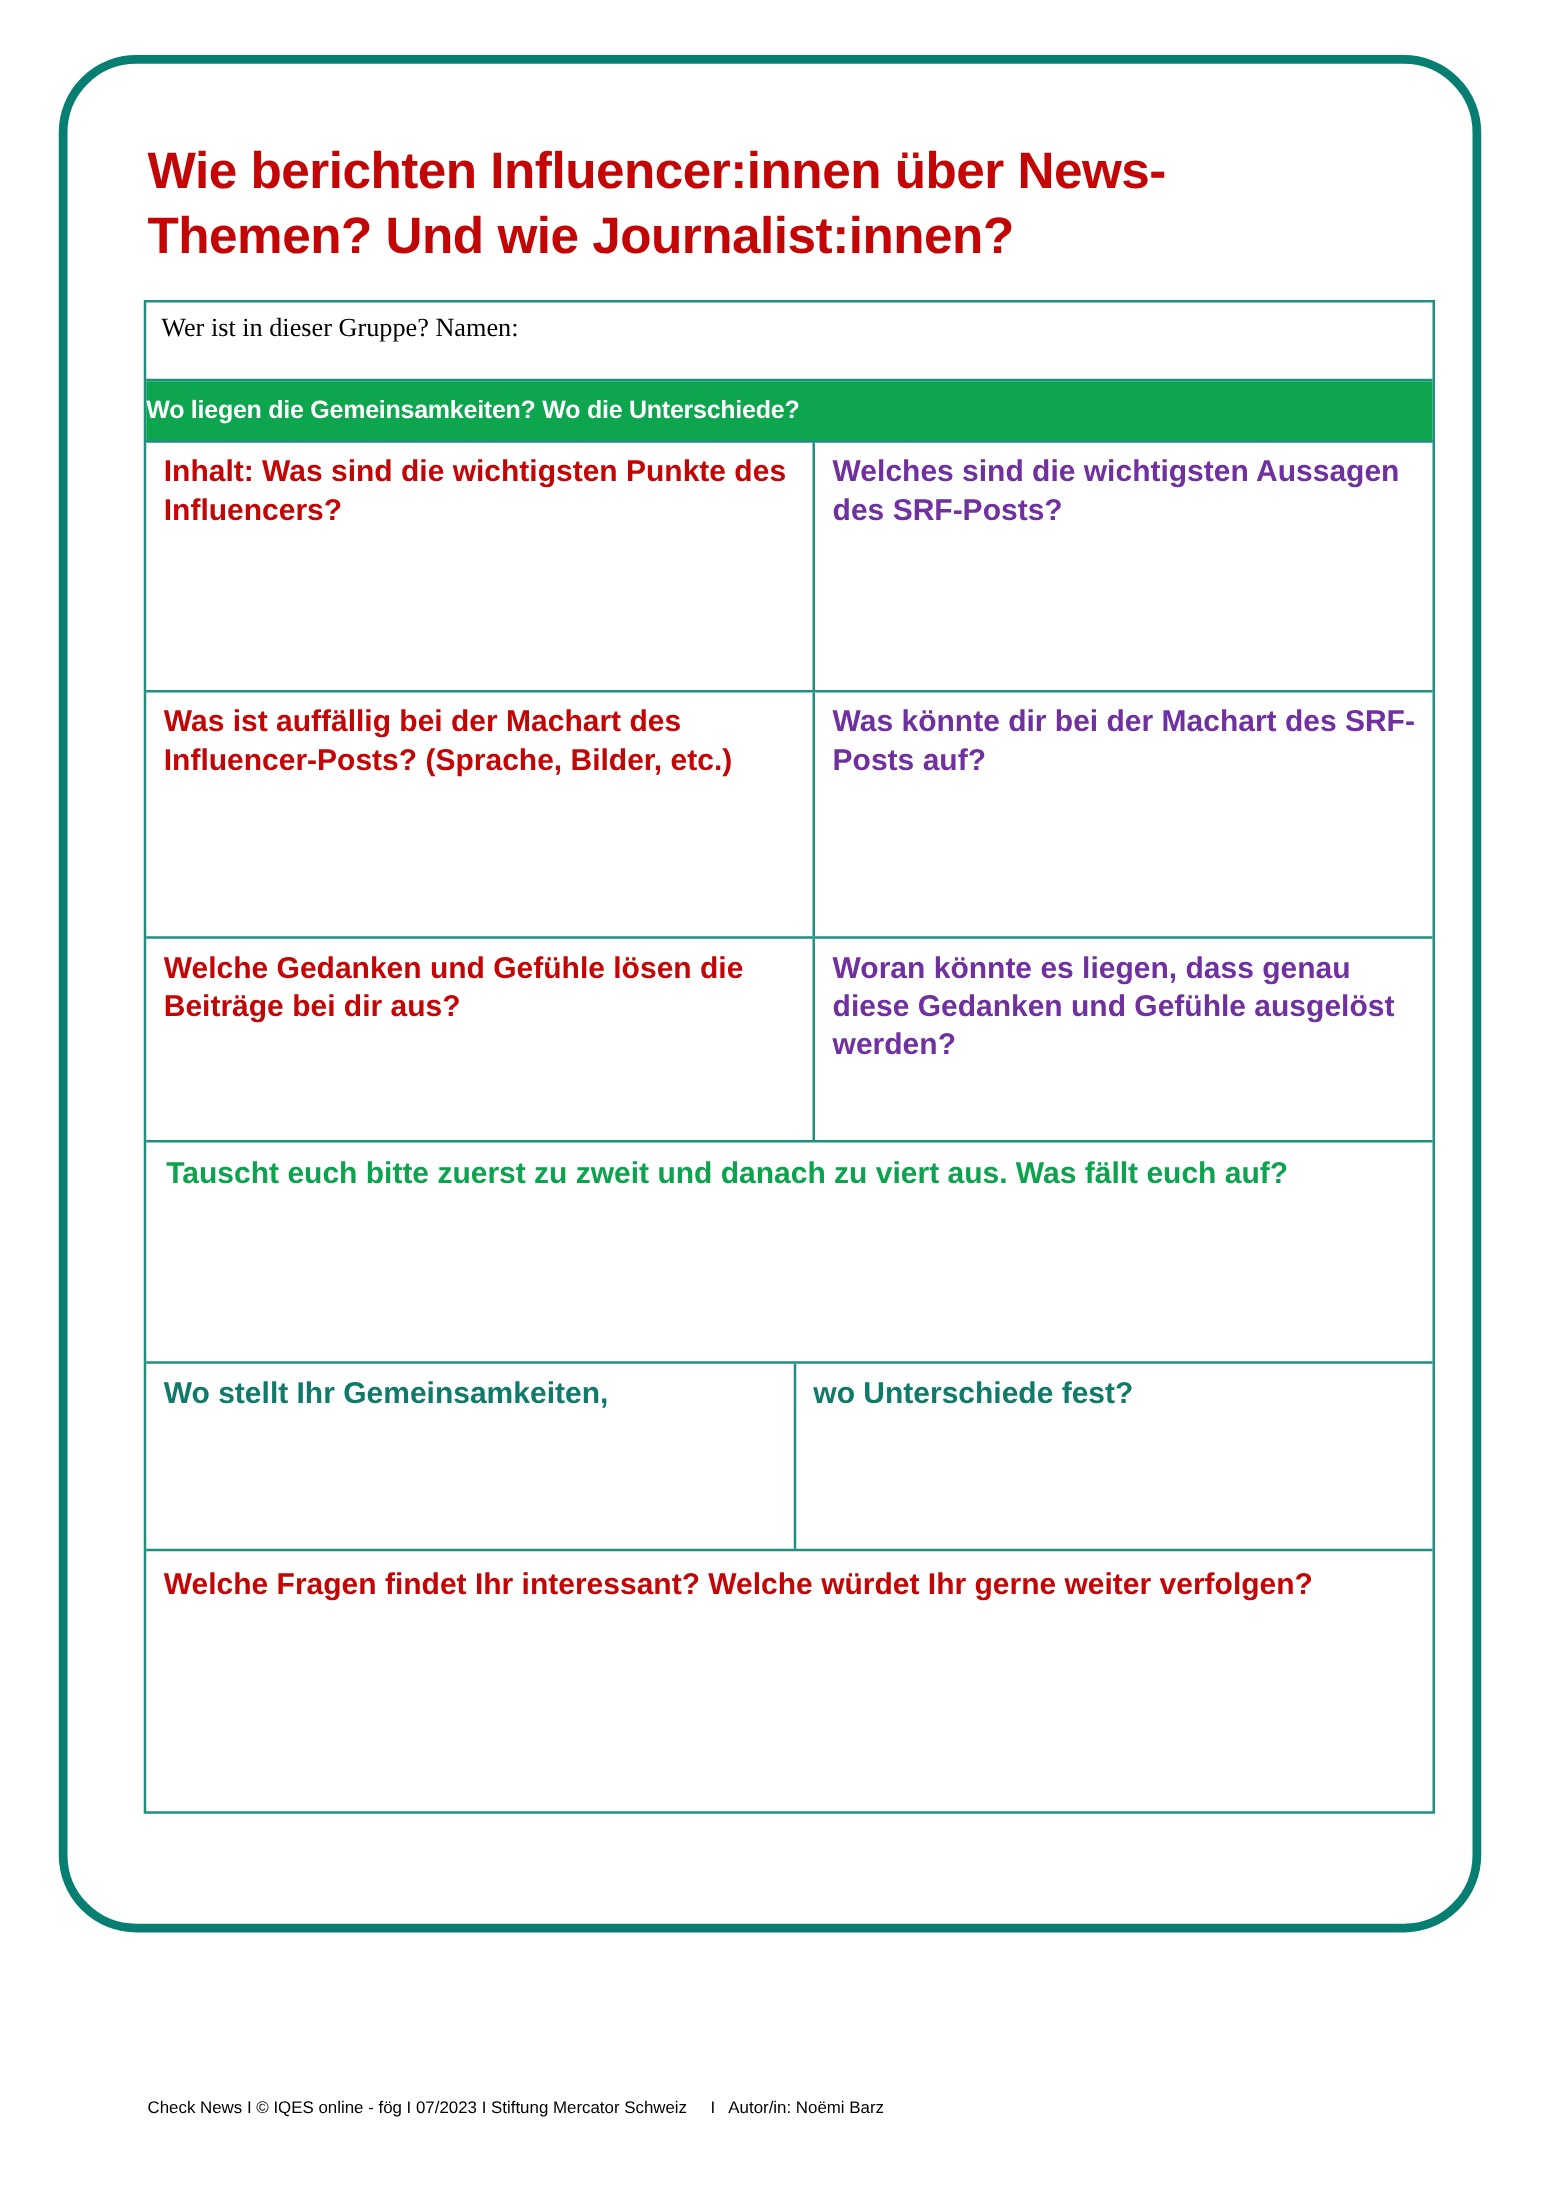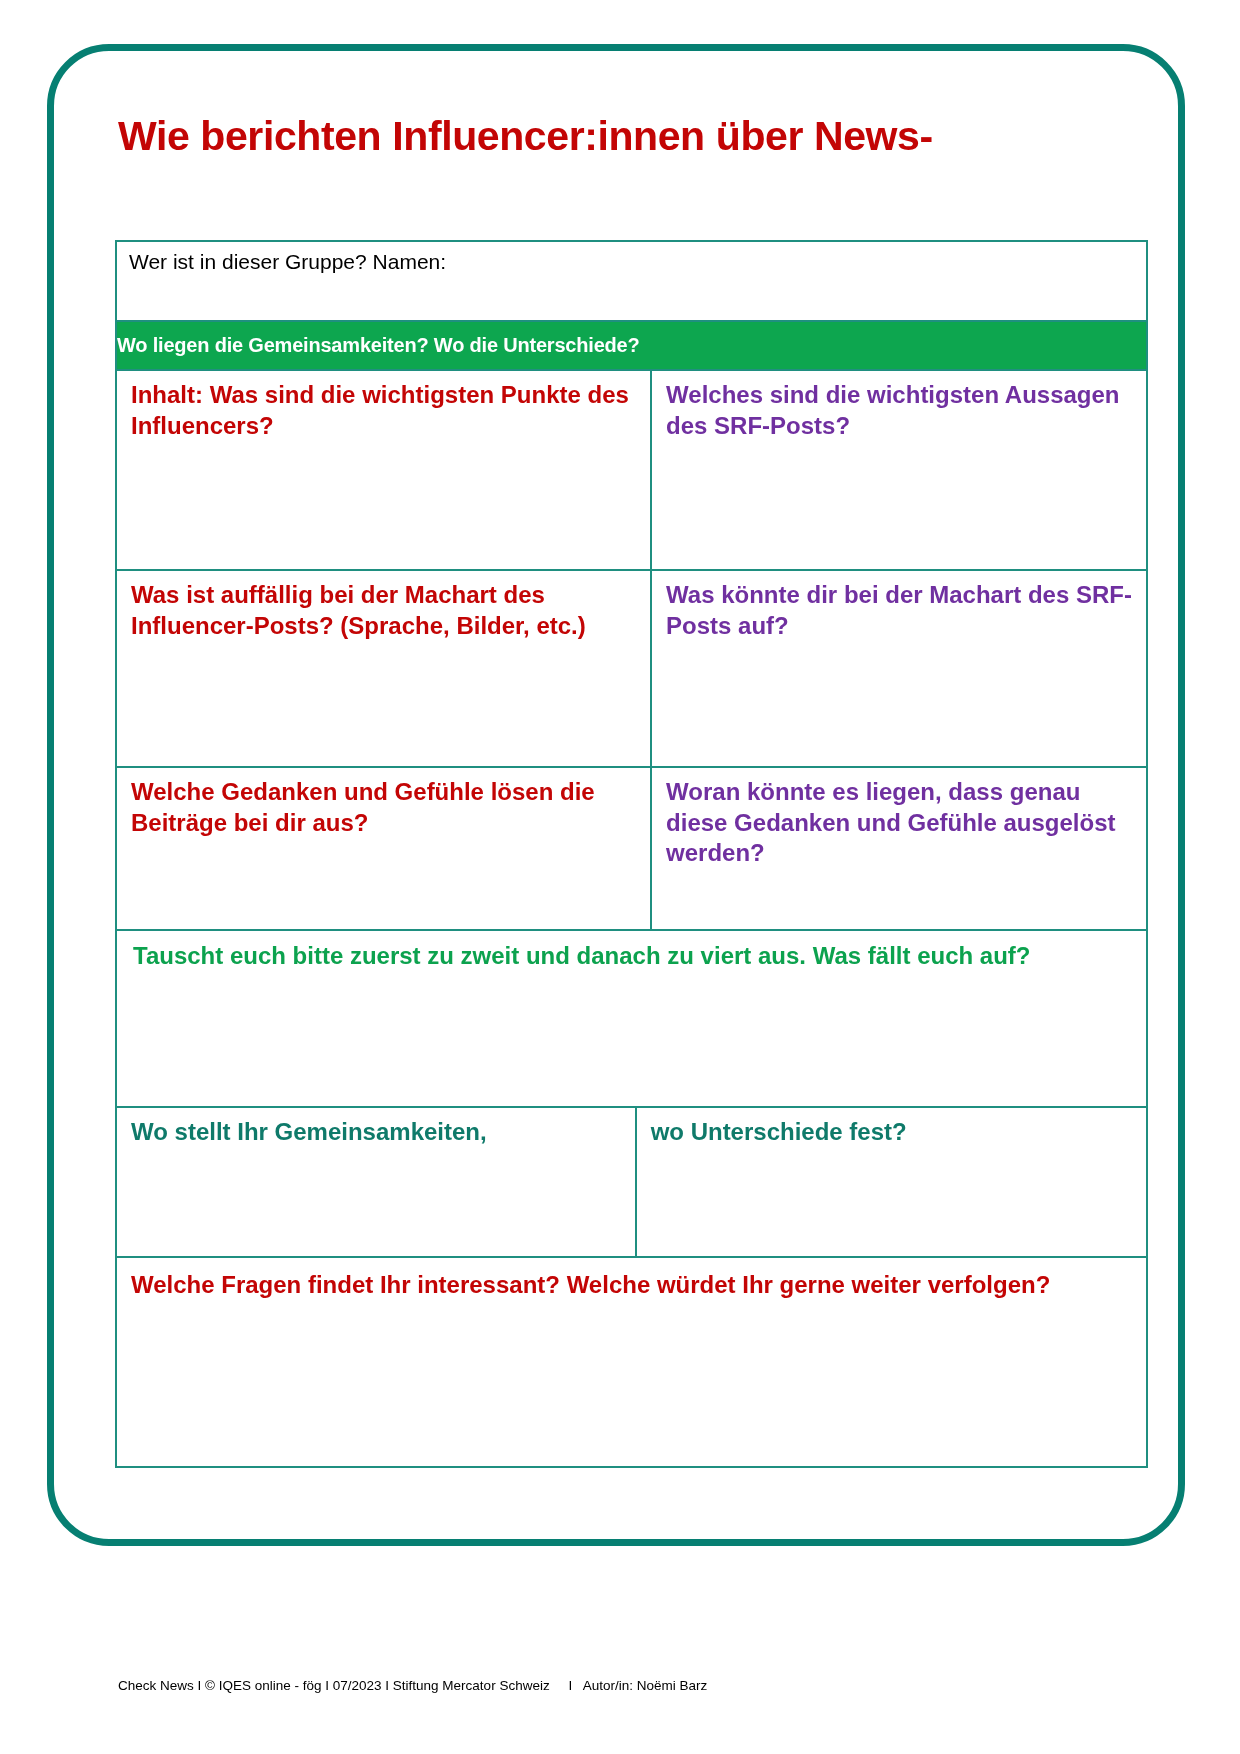--- a/index.html
+++ b/index.html
@@ -18,21 +18,21 @@
     color:var(--red,#C30505);font-weight:bold;font-size:41px;line-height:1.26;
     letter-spacing:-0.4px;
   }
   .ws-table{
     position:absolute;left:115px;top:240px;width:1033px;
     box-sizing:border-box;border:2px solid var(--table-border,#1F8F80);
     background:#ffffff;
   }
   .row{box-sizing:border-box;border-bottom:2px solid var(--table-border,#1F8F80);}
   .row:last-child{border-bottom:none;}
-  .row-names{height:80px;padding:8px 12px;font-size:21px;color:#000;}
+  .row-names{height:63px;padding:8px 12px;font-size:21px;color:#000;font-family:Liberation Serif, serif;}
   .row-header{
     height:49px;background:var(--header-green-bg,#0DA64F);
     color:var(--header-text,#ffffff);font-weight:bold;font-size:20px;
     text-align:left;line-height:47px;letter-spacing:-0.2px;
   }
   .row-2col{display:flex;}
   .row-c{height:200px;}
   .row-d{height:197px;}
   .row-e{height:163px;}
   .row-f{height:177px;padding:10px 16px;}
@@ -49,21 +49,21 @@
   .footer{
     position:absolute;left:118px;top:1678px;font-size:13.5px;color:#000;
     white-space:pre;
   }
 </style>
 </head>
 <body>
 
 <div class="frame"></div>
 
-<h1 class="title"><span>Wie berichten Influencer:innen über News-</span><br></h1>
+<h1 class="title"><span>Wie berichten Influencer:innen über News-</span><br><span>Themen? Und wie Journalist:innen?</span></h1>
 
 <div class="ws-table">
 
   <div class="row row-names">
     <span>Wer ist in dieser Gruppe? Namen:</span>
   </div>
 
   <div class="row row-header">
     <span>Wo liegen die Gemeinsamkeiten? Wo die Unterschiede?</span>
   </div>

